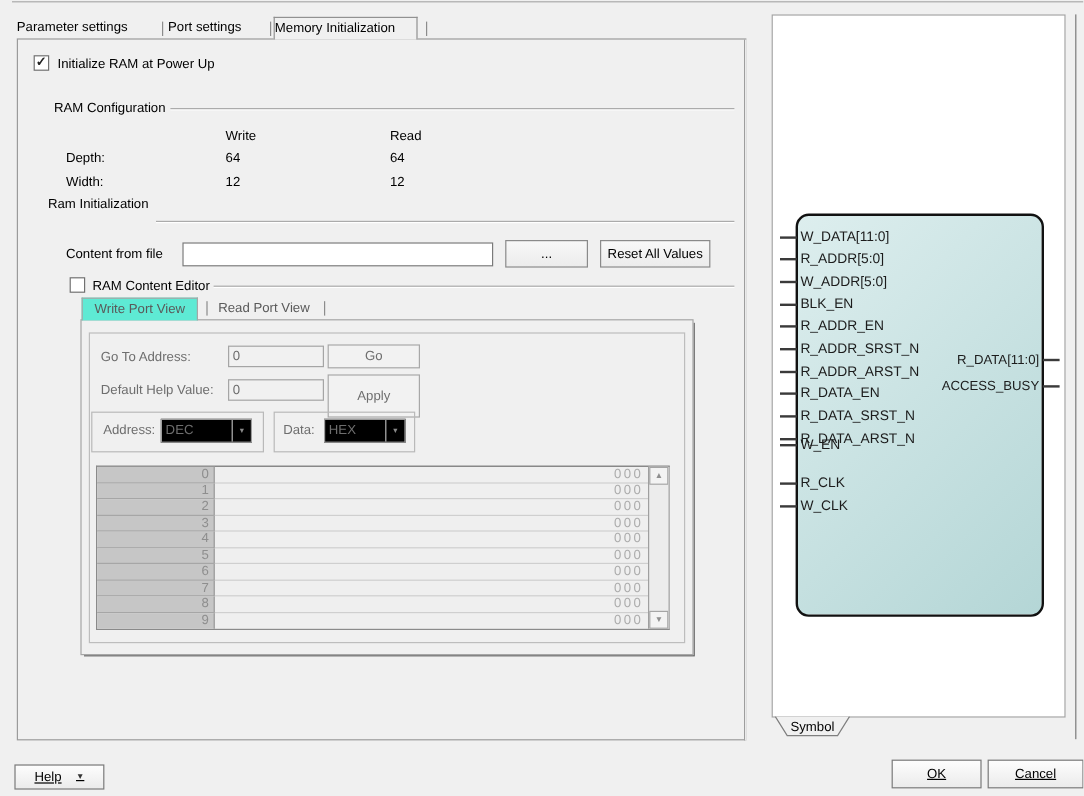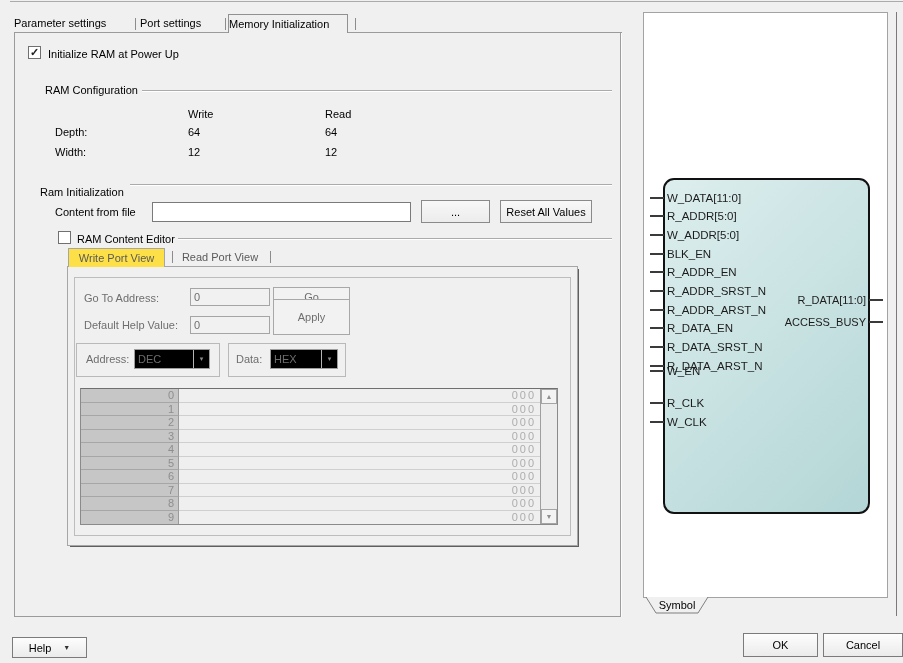--- a/index.html
+++ b/index.html
@@ -36,21 +36,21 @@
   .dropdown .dd-arrow{width:15px;align-self:stretch;border-left:1px solid #b5b5b5;display:flex;
                       align-items:center;justify-content:center;font-size:7px;color:#8a8a8a;}
   .dis-label{position:absolute;color:#6e6e6e;font-size:11px;}
   
   #editor-pane{position:absolute;left:67px;top:266px;width:511px;height:280px;background:#f0f0f0;
                border:1px solid #a6a6a6;box-sizing:border-box;box-shadow:2px 2px 0 -1px #5f5f5f;}
   #editor-frame{position:absolute;left:74px;top:277px;width:497px;height:259px;
                 border:1px solid #bdbdbd;box-sizing:border-box;}
   .porttab{position:absolute;top:248px;height:18px;display:flex;align-items:center;justify-content:center;
            color:#5a5a5a;font-size:11px;}
-  .porttab.active{background:#fde047;border:1px solid #a6a6a6;border-bottom:none;height:19px;z-index:3;box-sizing:border-box;}
+  .porttab.active{background:#5eead4;border:1px solid #a6a6a6;border-bottom:none;height:19px;z-index:3;box-sizing:border-box;}
   .fmt-group{position:absolute;border:1px solid #b9b9b9;box-sizing:border-box;}
   
   #mem-table{position:absolute;left:80px;top:388px;width:478px;height:137px;
              border:1px solid #8a8a8a;border-top-color:#6f6f6f;box-sizing:border-box;
              display:flex;background:#efefef;}
   #mem-rows{width:461px;display:flex;flex-direction:column;}
   .mem-row{flex:1;display:flex;min-height:0;}
   .mem-addr{width:98px;background:#c6c6c6;border-right:1px solid #9a9a9a;border-bottom:1px solid #a6a6a6;
             box-sizing:border-box;color:#8e8e8e;font-size:11px;display:flex;align-items:center;
             justify-content:flex-end;padding-right:4px;}
@@ -69,21 +69,21 @@
   .port-row-left{position:absolute;left:-15px;height:19px;display:flex;align-items:center;}
   .port-stub{width:14px;height:2px;background:#3a3a3a;flex:0 0 auto;}
   .port-label{font-size:11.5px;color:#1c1c1c;padding-left:3px;white-space:nowrap;}
   .port-row-right{position:absolute;right:-15px;height:19px;display:flex;align-items:center;}
   .port-label-r{font-size:11px;color:#1c1c1c;padding-right:3px;white-space:nowrap;}
   .block-title{position:absolute;left:663px;width:207px;text-align:center;font-size:22px;
                font-weight:bold;color:#000;letter-spacing:0.5px;}
   
   .footer-btn{position:absolute;display:flex;align-items:center;justify-content:center;
               background:linear-gradient(#fdfdfd,#ebebeb);border:1px solid #7b7b7b;box-sizing:border-box;
-              font-size:11px;color:#000;}
+              font-size:11px;color:#000;text-decoration:underline;}
 </style>
 </head>
 <body>
 
 <div id="screen">
 
   <div class="hline" style="left:10px;top:1px;width:893px;"></div>
 
   <div class="tab" style="left:14px;width:121px;">
       <span>Parameter settings</span>
@@ -109,21 +109,21 @@
   <div class="hline etch" style="left:136px;top:90px;width:476px;"></div>
   <div class="abs" style="left:188px;top:108px;">Write</div>
   <div class="abs" style="left:325px;top:108px;">Read</div>
   <div class="abs" style="left:55px;top:126px;">Depth:</div>
   <div class="abs" style="left:188px;top:126px;">64</div>
   <div class="abs" style="left:325px;top:126px;">64</div>
   <div class="abs" style="left:55px;top:146px;">Width:</div>
   <div class="abs" style="left:188px;top:146px;">12</div>
   <div class="abs" style="left:325px;top:146px;">12</div>
 
-  <div class="group-title" style="left:40px;top:186px;">Ram Initialization</div>
+  <div class="group-title" style="left:40px;top:164px;">Ram Initialization</div>
   <div class="hline etch" style="left:130px;top:184px;width:482px;"></div>
   <div class="abs" style="left:55px;top:206px;">Content from file</div>
   <input class="textbox" style="left: 152px; top: 202px; width: 259px; height: 20px;" value="">
   <div class="btn" style="left:421px;top:200px;width:69px;height:23px;">
       <span>...</span>
     </div>
   <div class="btn" style="left:500px;top:200px;width:92px;height:23px;">
       <span>Reset All Values</span>
     </div>
 
@@ -143,21 +143,21 @@
   <div id="editor-frame"></div>
 
   <div class="dis-label" style="left:84px;top:292px;">Go To Address:</div>
   <input class="textbox disabled" style="left: 190px; top: 288px; width: 80px; height: 18px;" value="0">
   <div class="btn disabled" style="left:273px;top:287px;width:77px;height:20px;">
       <span>Go</span>
     </div>
 
   <div class="dis-label" style="left:84px;top:319px;">Default Help Value:</div>
   <input class="textbox disabled" style="left: 190px; top: 316px; width: 80px; height: 18px;" value="0">
-  <div class="btn disabled" style="left:273px;top:299px;width:77px;height:36px;">
+  <div class="btn disabled" style="left:273px;top:312px;width:77px;height:36px;">
       <span>Apply</span>
     </div>
 
   <div class="fmt-group" style="left:76px;top:343px;width:144px;height:34px;"></div>
   <div class="dis-label" style="left:86px;top:353px;">Address:</div>
   <div class="dropdown" style="left:134px;top:349px;width:76px;height:20px;">
     <span class="dd-text">DEC</span>
     <span class="dd-arrow">▾</span>
   </div>
   <div class="fmt-group" style="left:228px;top:343px;width:118px;height:34px;"></div>

